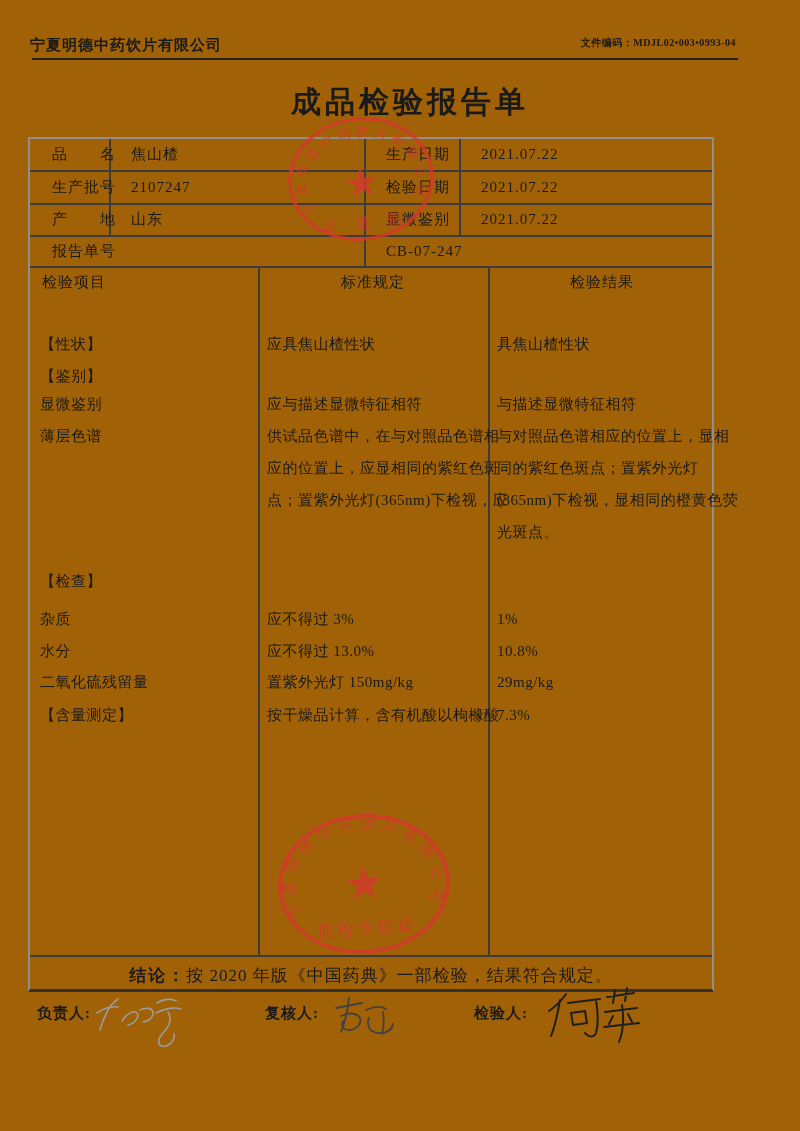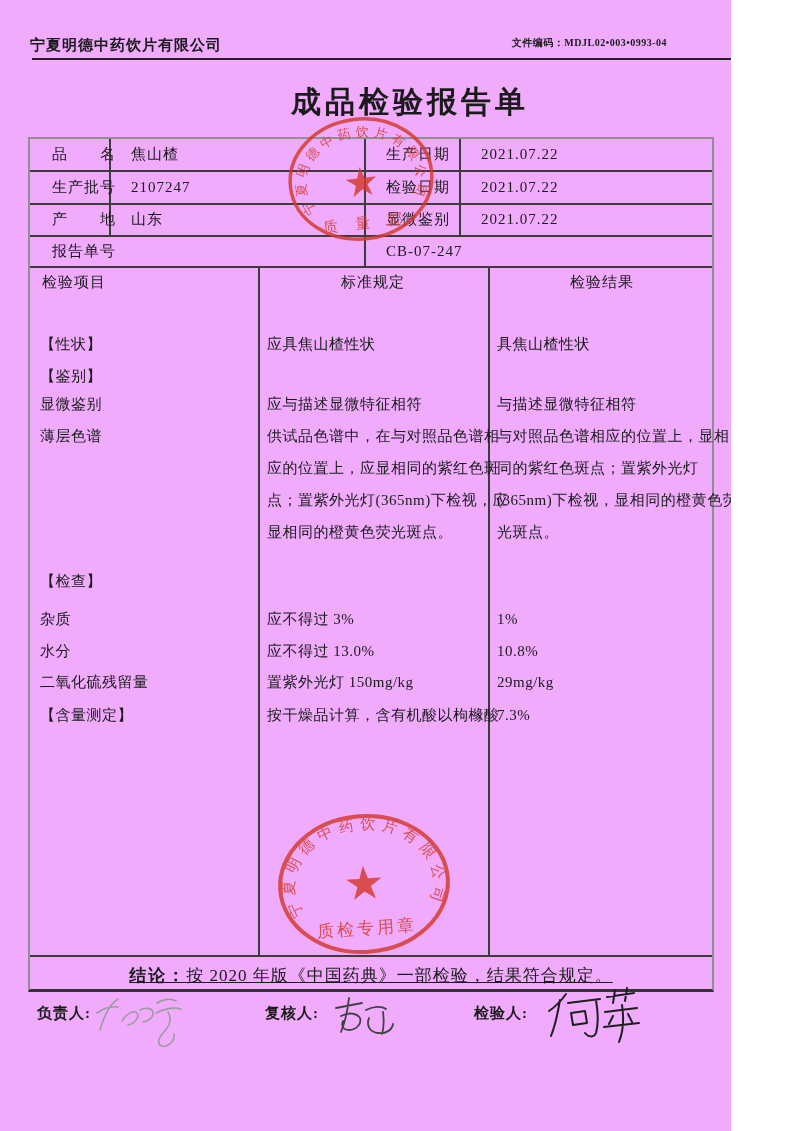--- a/index.html
+++ b/index.html
@@ -1,16 +1,16 @@
 <!DOCTYPE html>
 <html><head>
 <meta charset="utf-8">
 <style>
   html,body{margin:0;padding:0;background:#ffffff;}
-  .page{position:relative;width:731px;height:1131px;background:#f0abfc;overflow:hidden;
+  .page{position:relative;width:800px;height:1131px;background:#a16207;overflow:hidden;
         font-family:"Liberation Serif","DejaVu Serif",serif;color:#1a1a1a;}
   
   .lh-company{position:absolute;left:30px;top:36px;font-size:15px;font-weight:bold;letter-spacing:1px;}
   .lh-code{position:absolute;right:64px;top:36px;font-size:10px;font-weight:bold;letter-spacing:.5px;}
   .lh-rule{position:absolute;left:32px;top:58px;width:706px;height:2px;background:#222;}
   .doc-title{position:absolute;left:0;top:82px;width:800px;text-align:center;
              font-size:30px;font-weight:bold;letter-spacing:4px;padding-left:10px;}
   
   .tbl{position:absolute;left:28px;top:137px;width:686px;height:855px;box-sizing:border-box;
        border:2px solid #8f8f8f;border-bottom:3px solid #333;}
@@ -24,21 +24,21 @@
   .band{position:absolute;left:0;width:100%;}
   .c{position:absolute;top:0;}
   .c.item{left:10px;width:212px;}
   .c.std{left:237px;width:218px;}
   .c.res{left:467px;width:214px;}
   .ln{line-height:32px;font-size:15px;letter-spacing:.5px;white-space:nowrap;}
   .ln.tall{line-height:37px;}
   sub.f{font-size:10px;}
   
   .conclusion{position:absolute;left:0;top:820px;width:100%;text-align:center;
-              font-size:17px;line-height:34px;letter-spacing:1px;text-decoration:underline;}
+              font-size:17px;line-height:34px;letter-spacing:1px;}
   .conclusion b{letter-spacing:2px;}
   .sig-label{position:absolute;top:1004px;font-size:15px;font-weight:600;letter-spacing:1px;}
   .svg-overlay{position:absolute;left:0;top:0;pointer-events:none;}
   .stamp{opacity:.82;}
   .stamp .ring{fill:none;}
   .stamp text{font-family:"Liberation Serif","DejaVu Serif",serif;}
   .sig{fill:none;stroke-linecap:round;stroke-linejoin:round;}
 </style>
 </head>
 <body>
@@ -118,21 +118,20 @@
     </div>
 
     <div class="band" style="top:281px">
       <div class="c item">
           <div class="ln">薄层色谱</div>
         </div>
       <div class="c std">
         <div class="ln">供试品色谱中，在与对照品色谱相</div>
         <div class="ln">应的位置上，应显相同的紫红色斑</div>
         <div class="ln">点；置紫外光灯(365nm)下检视，应</div>
-        <div class="ln">显相同的橙黄色荧光斑点。</div>
       </div>
       <div class="c res">
         <div class="ln">与对照品色谱相应的位置上，显相</div>
         <div class="ln">同的紫红色斑点；置紫外光灯</div>
         <div class="ln">(365nm)下检视，显相同的橙黄色荧</div>
         <div class="ln">光斑点。</div>
       </div>
     </div>
 
     <div class="band" style="top:426px">

